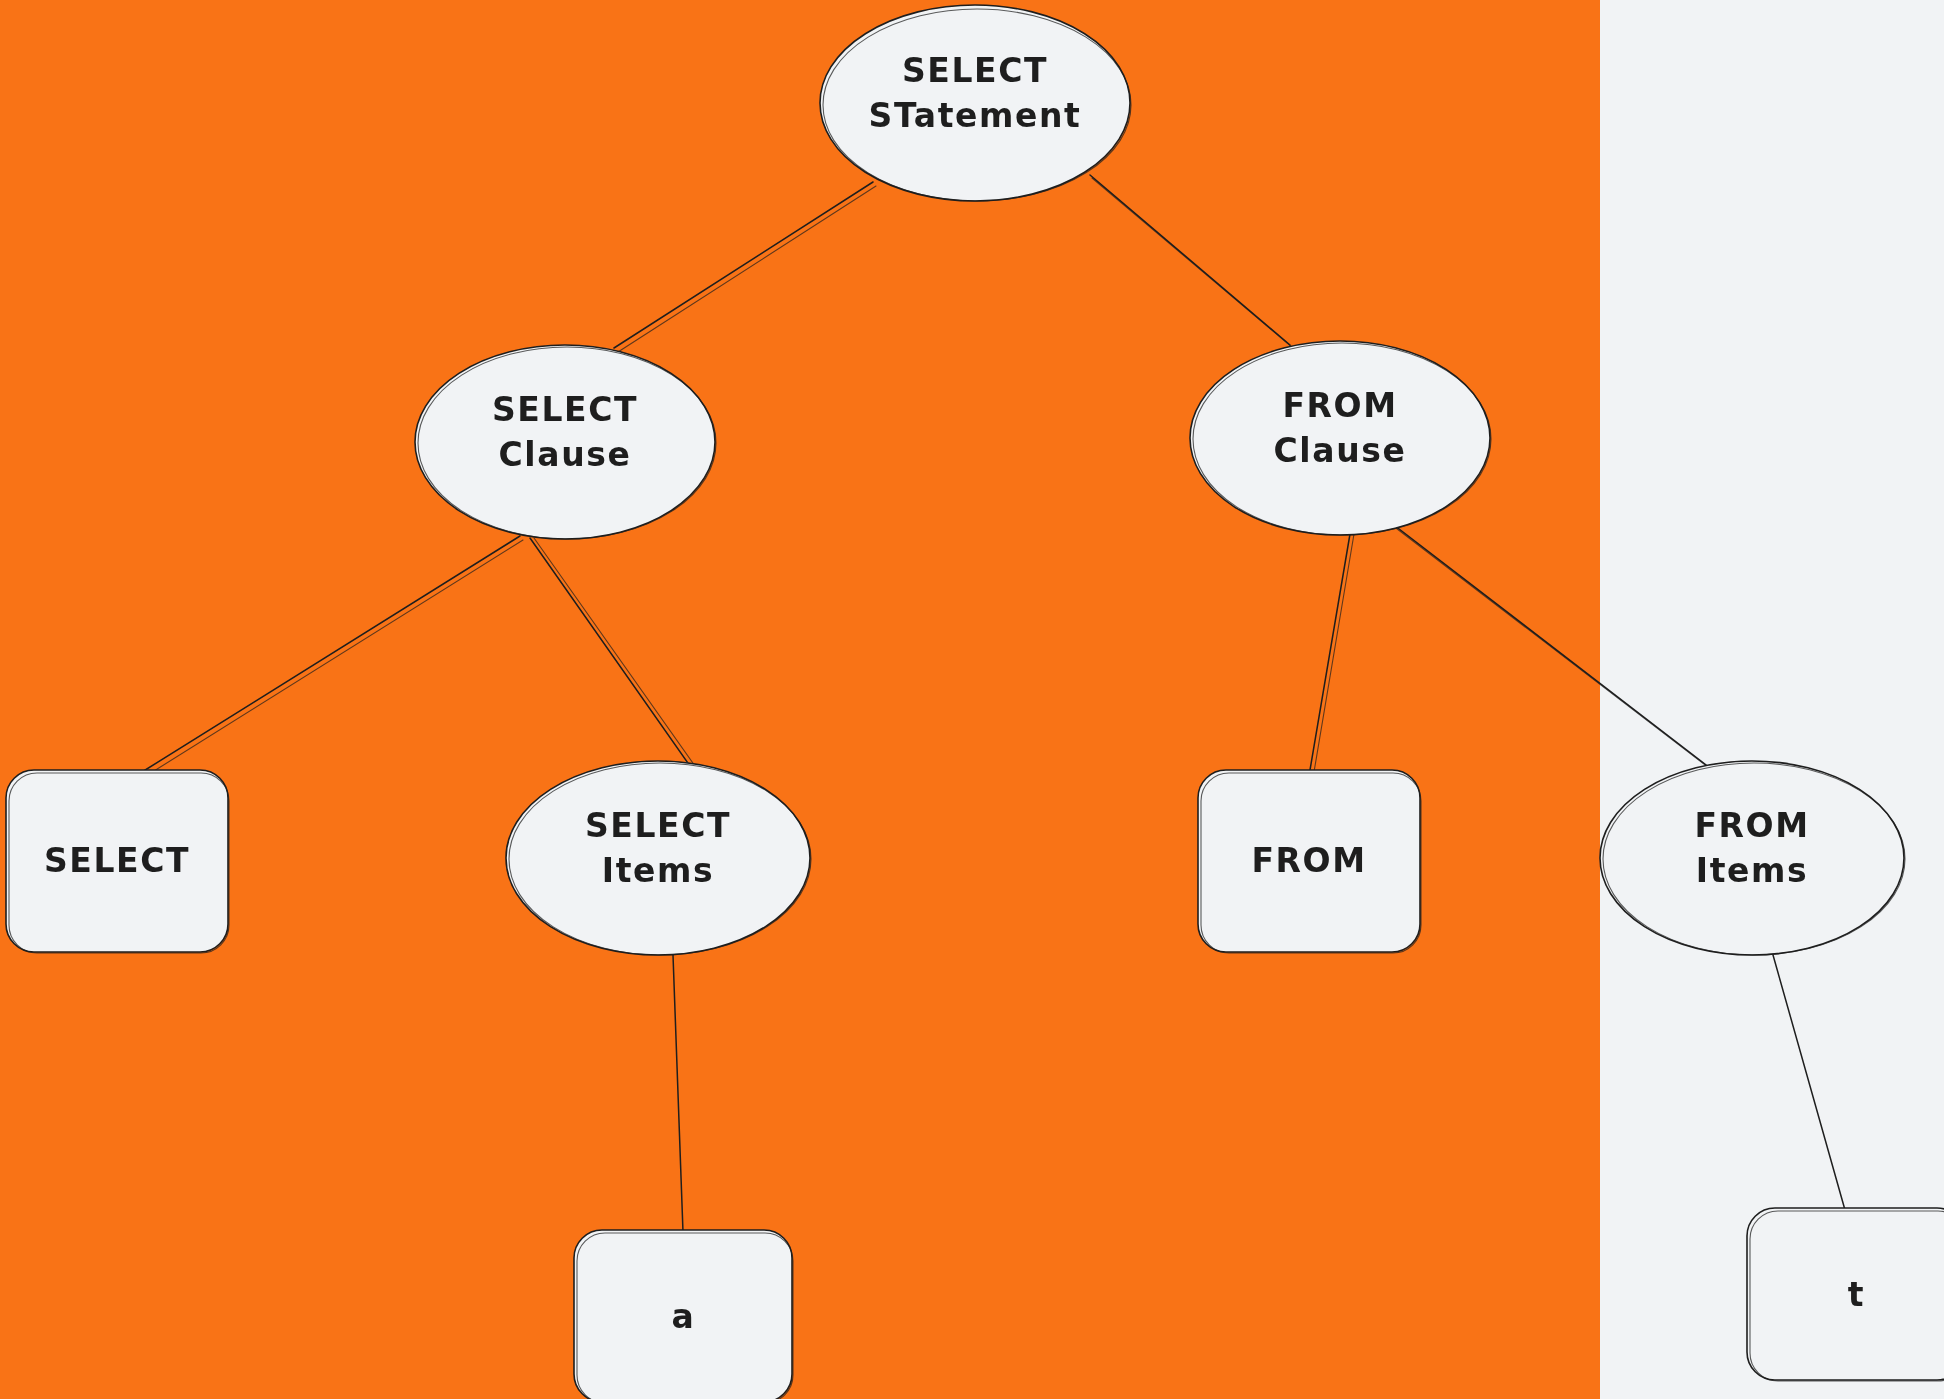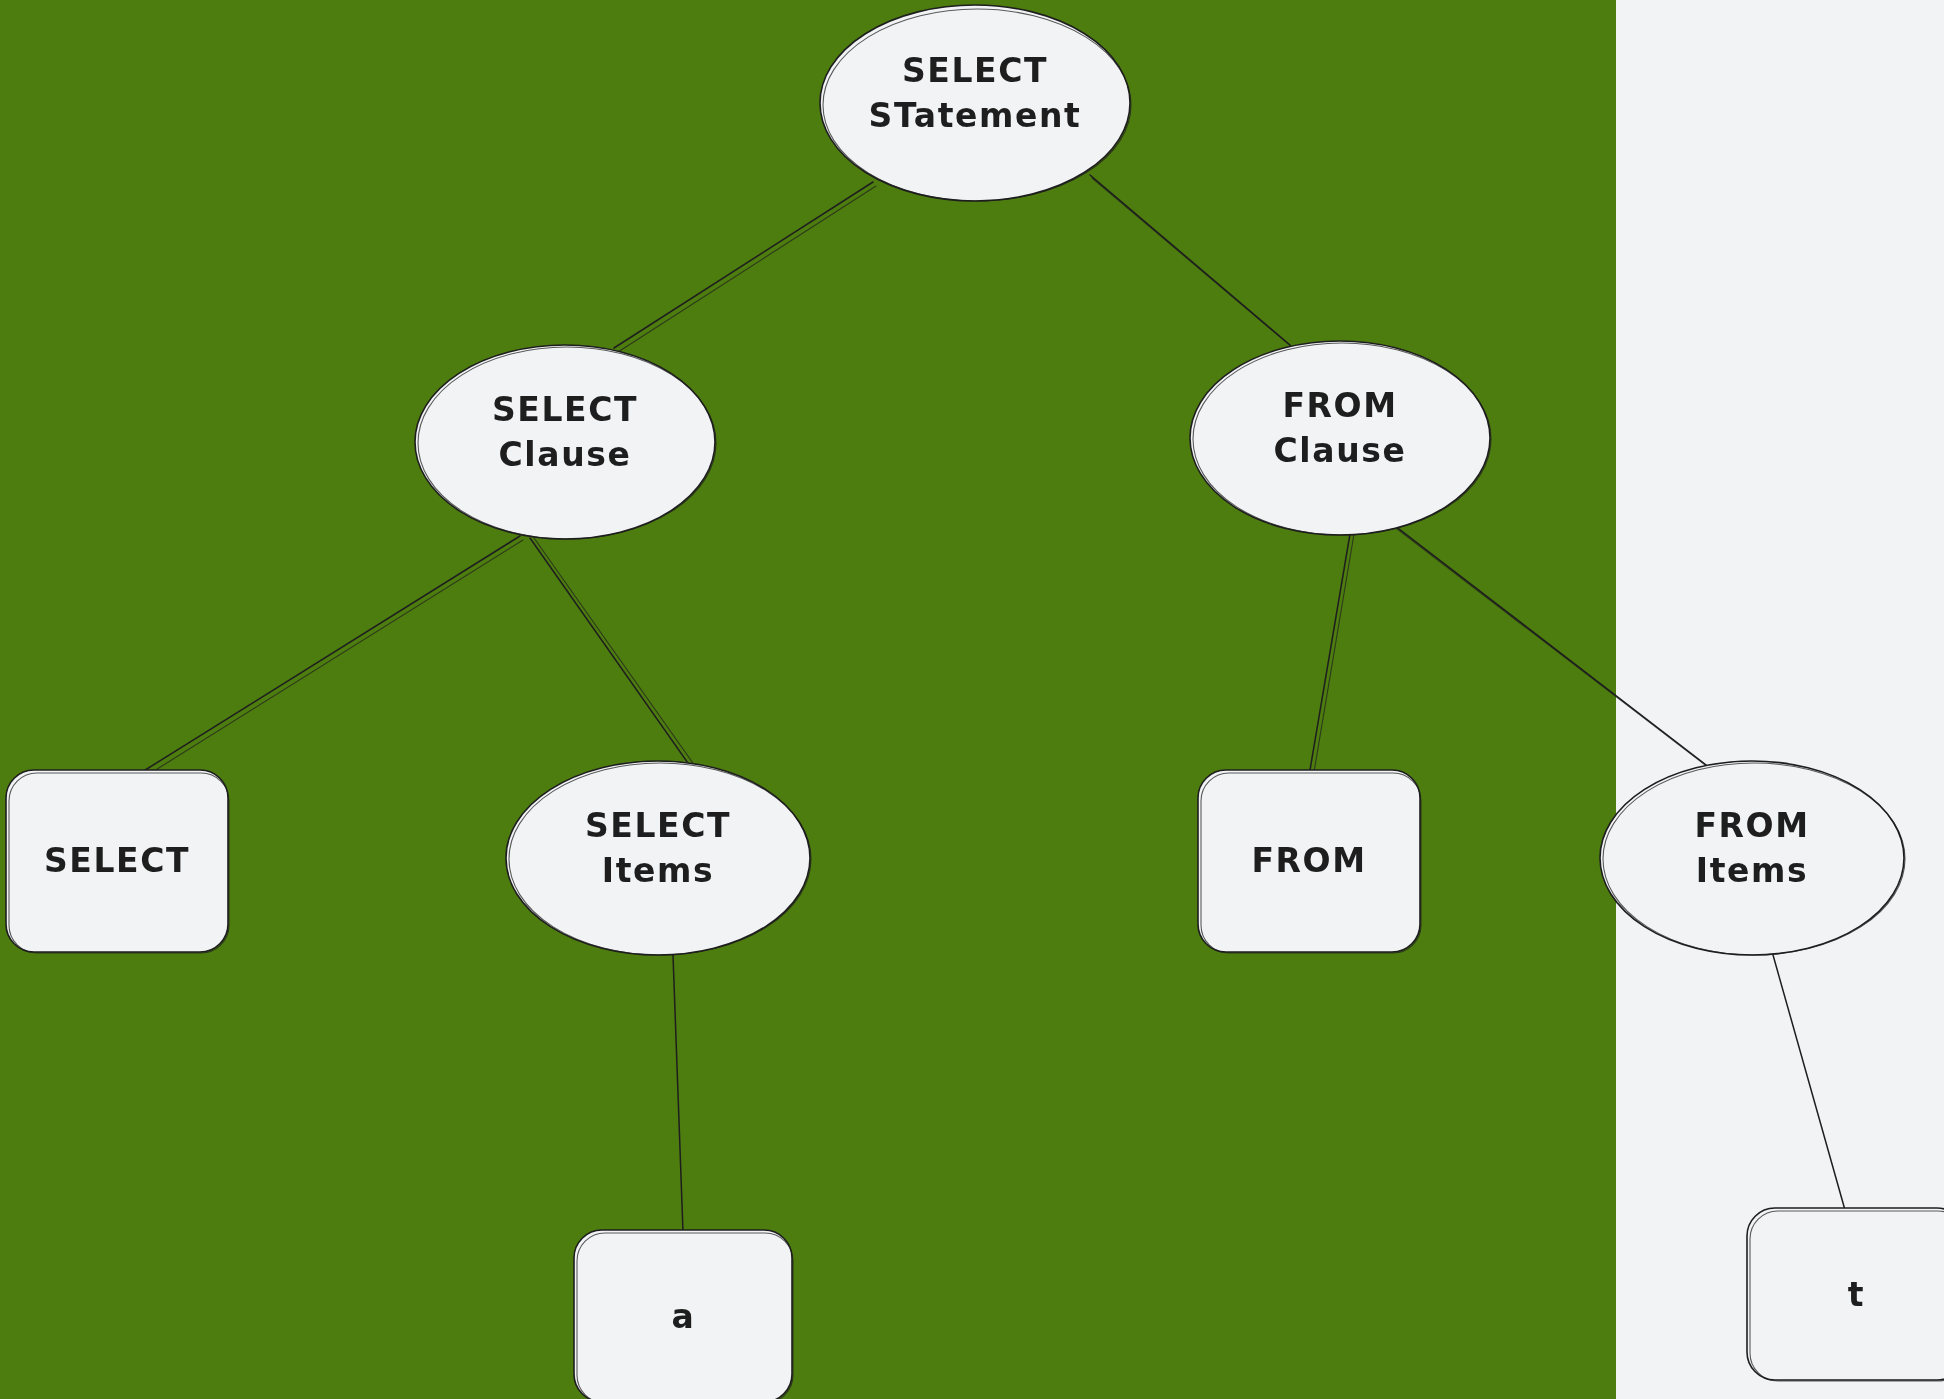--- a/index.html
+++ b/index.html
@@ -11,22 +11,21 @@
   body {
     width: 1944px;
     height: 1399px;
     overflow: hidden;
     font-family: "DejaVu Sans", sans-serif;
   }
   #canvas {
     position: relative;
     width: 1600px;
     height: 1399px;
-    background: #4d7c0f;
-    padding-left: 16px;
+    background: #f97316;
   }
   svg#tree {
     position: absolute;
     top: 0;
     left: 0;
     width: 1944px;
     height: 1399px;
     display: block;
   }
   .node-shape {

